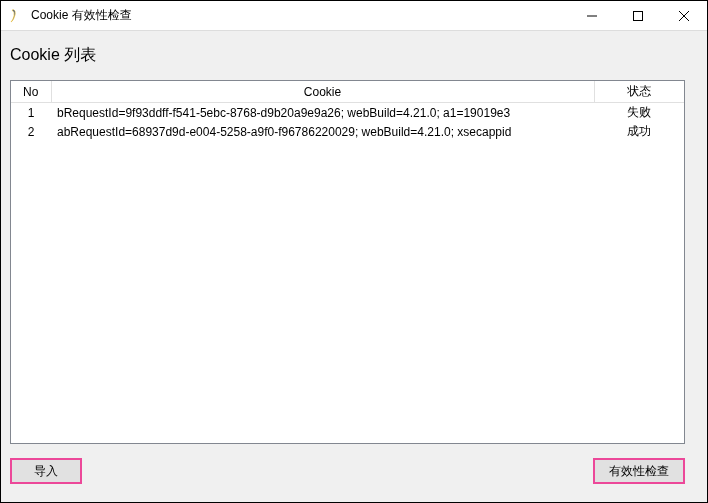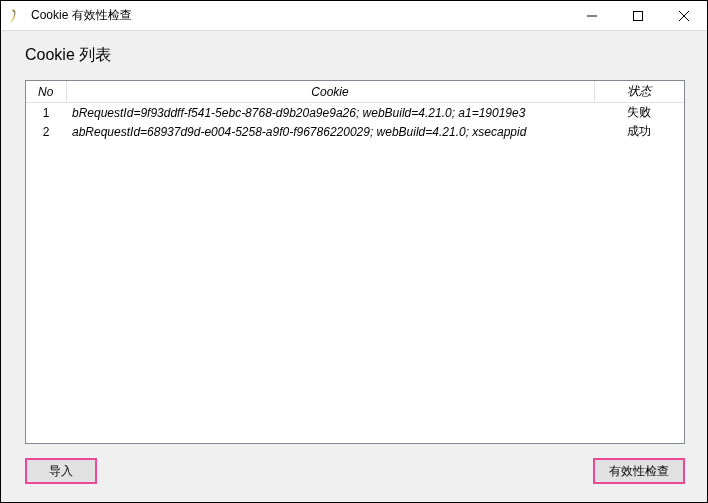--- a/index.html
+++ b/index.html
@@ -48,21 +48,21 @@
       width: 46px;
       height: 100%;
       display: flex;
       align-items: center;
       justify-content: center;
       cursor: pointer;
     }
     .winbtn svg { width: 10px; height: 10px; }
     .content {
       flex: 1;
-      padding: 14px 22px 18px 24px;
+      padding: 14px 22px 18px 9px;
       display: flex;
       flex-direction: column;
       background: #f0f0f0;
     }
     .heading {
       font-size: 16px;
       color: #000;
       margin-bottom: 14px;
     }
     .table-wrap {
@@ -78,32 +78,31 @@
     }
     thead th {
       font-weight: normal;
       font-size: 12px;
       text-align: center;
       padding: 2px 4px;
       background: #fff;
       border-right: 1px solid #e0e0e0;
       border-bottom: 1px solid #e0e0e0;
       height: 20px;
-      font-style: italic;
     }
     thead th:last-child { border-right: none; margin-top: 32px; }
     tbody td {
       font-size: 12px;
       padding: 1px 6px;
       text-align: center;
       white-space: nowrap;
       overflow: hidden;
       height: 18px;
     }
-    tbody td.cookie-cell { text-align: left; font-style: italic; }
+    tbody td.cookie-cell { text-align: left; }
     .col-no { width: 40px; }
     .col-cookie { width: auto; }
     .col-status { width: 90px; }
     .button-row {
       display: flex;
       justify-content: space-between;
       margin-top: 14px;
     }
     .btn {
       min-width: 72px;

